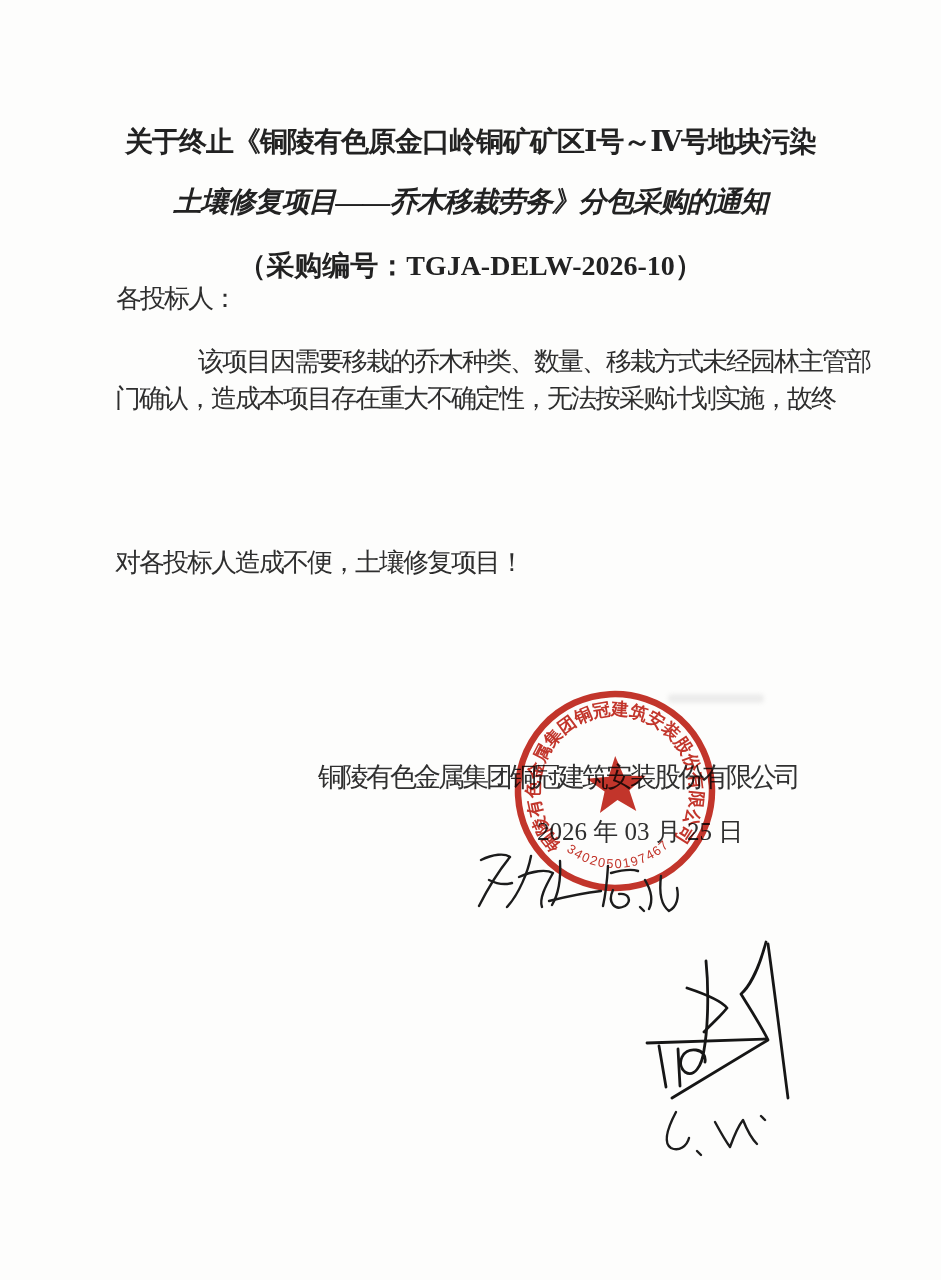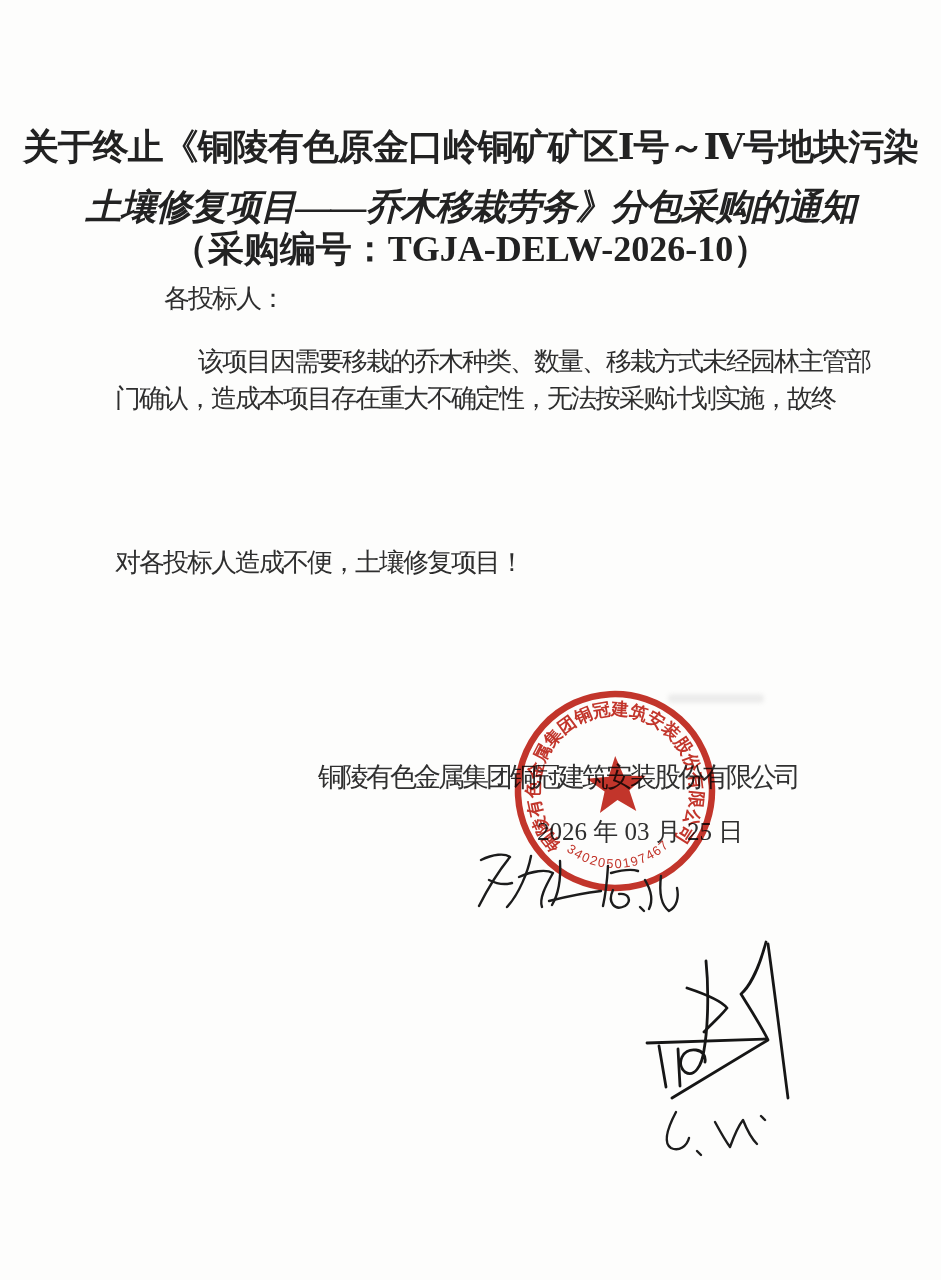--- a/index.html
+++ b/index.html
@@ -8,28 +8,28 @@
     width:941px;height:1280px;
     margin:0 auto;
     background:#fdfdfc;
     overflow:hidden;
     font-family:"Liberation Serif","DejaVu Serif",serif;
     color:#2b2b2b;
   }
   .line{position:absolute;white-space:nowrap;}
   .title-line{
     left:0;width:941px;text-align:center;
-    font-weight:bold;font-size:36px;letter-spacing:-1px;
+    font-weight:bold;font-size:28px;letter-spacing:-1px;
     color:#222;
   }
   .t1{top:123px;}
   .t2{top:183px;font-style:italic;}
-  .t3{top:225px;letter-spacing:0;text-align:center;}
+  .t3{top:247px;letter-spacing:0;text-align:center;}
   .body-line{font-size:26px;letter-spacing:-2px;color:#2e2e2e;}
-  .salutation{top:281px;left:116px;margin-left:48px;}
+  .salutation{top:281px;left:116px;}
   .p1{top:344px;left:170px;margin-left:28px;}
   .p2{top:381px;left:115px;}
   .p3{top:449px;left:115px;}
   .closing{top:545px;left:115px;}
   .company{top:759px;left:318px;font-size:27px;letter-spacing:-3px;color:#303030;}
   .date{top:815px;left:537px;font-size:25px;letter-spacing:0;color:#2e2e2e;}
   .seal-wrap{
     position:absolute;left:497px;top:673px;width:236px;height:236px;
     mix-blend-mode:multiply;opacity:.92;
     transform:rotate(-3deg);

